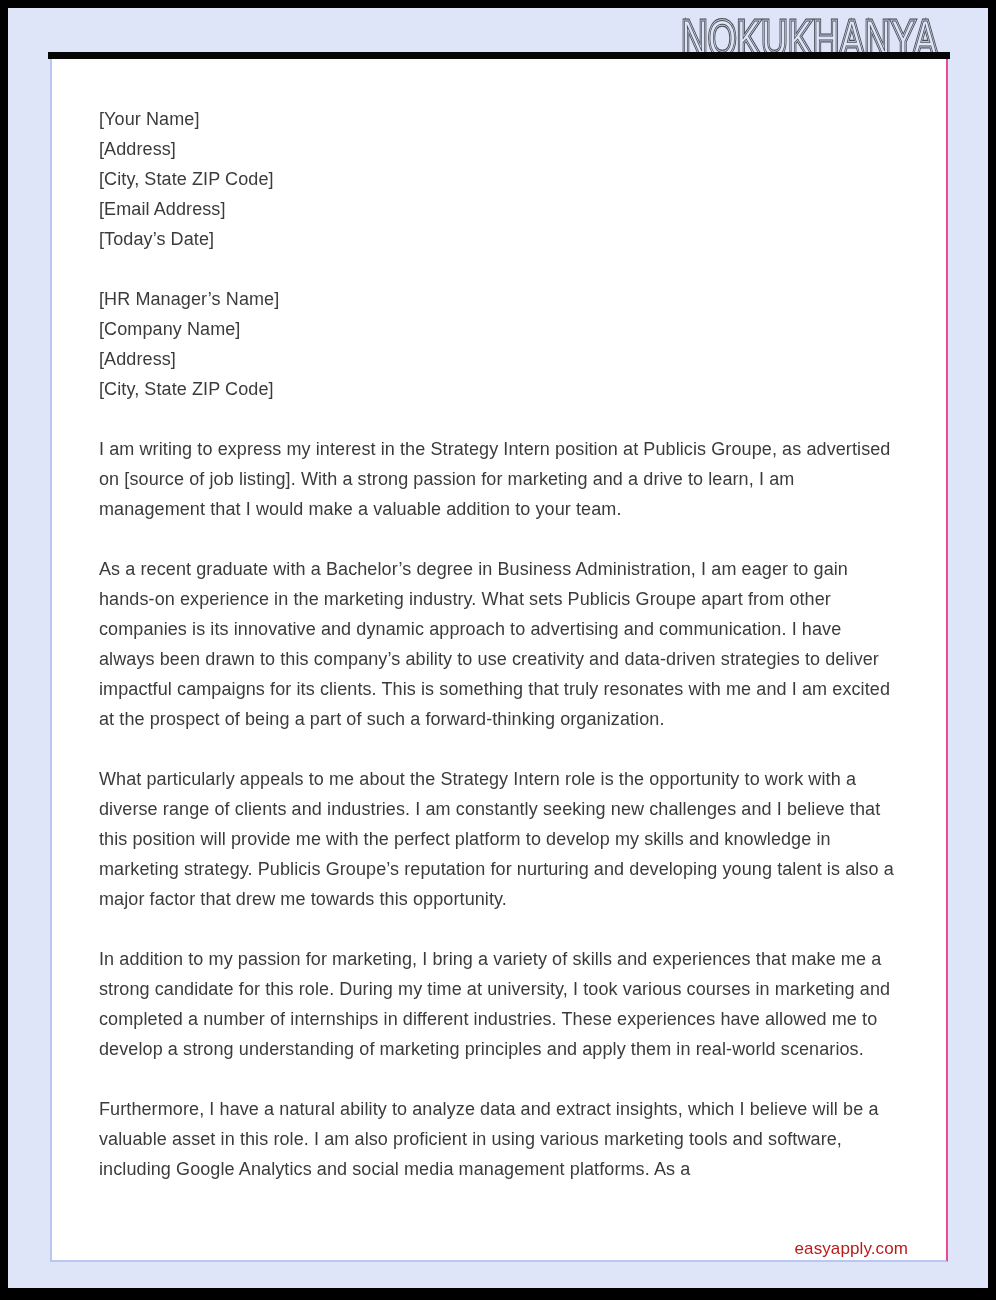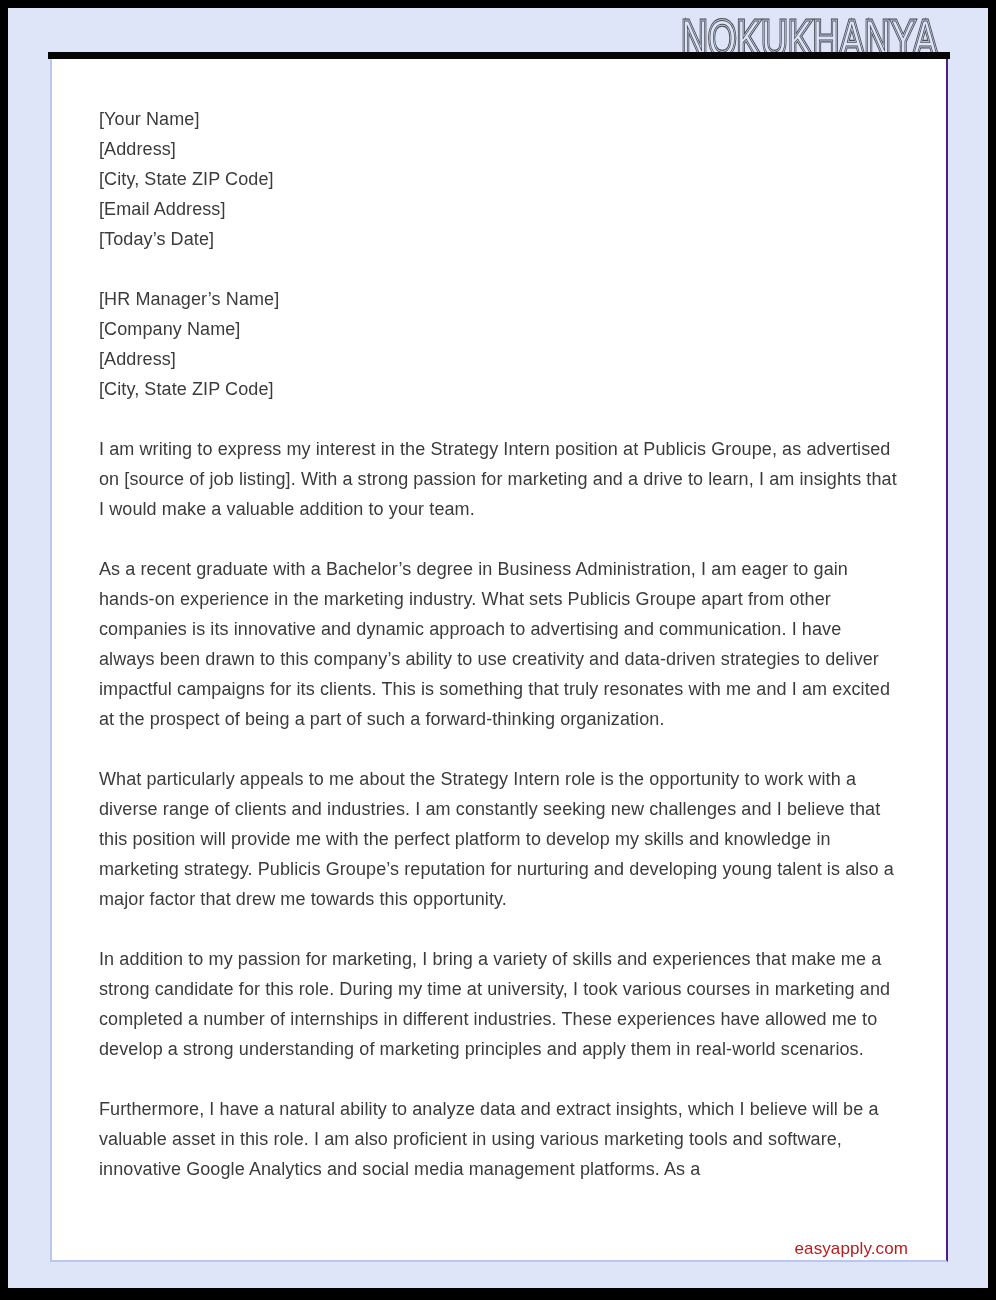--- a/index.html
+++ b/index.html
@@ -47,21 +47,21 @@
     z-index: 3;
   }
   
   .page {
     position: absolute;
     left: 50px; top: 59px;
     width: 898px; height: 1203px;
     box-sizing: border-box;
     background: #ffffff;
     border-left: 2px solid #b9c8ee;
-    border-right: 2px solid #4c1d95;
+    border-right: 2px solid #ec4899;
     border-bottom: 2px solid #b9c8ee;
     z-index: 1;
     padding-left: 13px;
   }
   .content {
     position: absolute;
     left: 47px; top: 45px;
     width: 800px;
     color: #3b3b3b;
     font-size: 18px;
@@ -107,22 +107,22 @@
   <div class="content">
       <p>[Your Name]
 [Address]
 [City, State ZIP Code]
 [Email Address]
 [Today’s Date]</p>
       <p>[HR Manager’s Name]
 [Company Name]
 [Address]
 [City, State ZIP Code]</p>
-      <p>I am writing to express my interest in the Strategy Intern position at Publicis Groupe, as advertised on [source of job listing]. With a strong passion for marketing and a drive to learn, I am insights that I would make a valuable addition to your team.</p>
+      <p>I am writing to express my interest in the Strategy Intern position at Publicis Groupe, as advertised on [source of job listing]. With a strong passion for marketing and a drive to learn, I am management that I would make a valuable addition to your team.</p>
       <p>As a recent graduate with a Bachelor’s degree in Business Administration, I am eager to gain hands-on experience in the marketing industry. What sets Publicis Groupe apart from other companies is its innovative and dynamic approach to advertising and communication. I have always been drawn to this company’s ability to use creativity and data-driven strategies to deliver impactful campaigns for its clients. This is something that truly resonates with me and I am excited at the prospect of being a part of such a forward-thinking organization.</p>
       <p>What particularly appeals to me about the Strategy Intern role is the opportunity to work with a diverse range of clients and industries. I am constantly seeking new challenges and I believe that this position will provide me with the perfect platform to develop my skills and knowledge in marketing strategy. Publicis Groupe’s reputation for nurturing and developing young talent is also a major factor that drew me towards this opportunity.</p>
       <p>In addition to my passion for marketing, I bring a variety of skills and experiences that make me a strong candidate for this role. During my time at university, I took various courses in marketing and completed a number of internships in different industries. These experiences have allowed me to develop a strong understanding of marketing principles and apply them in real-world scenarios.</p>
-      <p>Furthermore, I have a natural ability to analyze data and extract insights, which I believe will be a valuable asset in this role. I am also proficient in using various marketing tools and software, innovative Google Analytics and social media management platforms. As a</p>
+      <p>Furthermore, I have a natural ability to analyze data and extract insights, which I believe will be a valuable asset in this role. I am also proficient in using various marketing tools and software, including Google Analytics and social media management platforms. As a</p>
     </div>
   <div class="watermark">easyapply.com</div>
 </div>
 
 <div class="bottombar"></div>
 
 </body></html>

